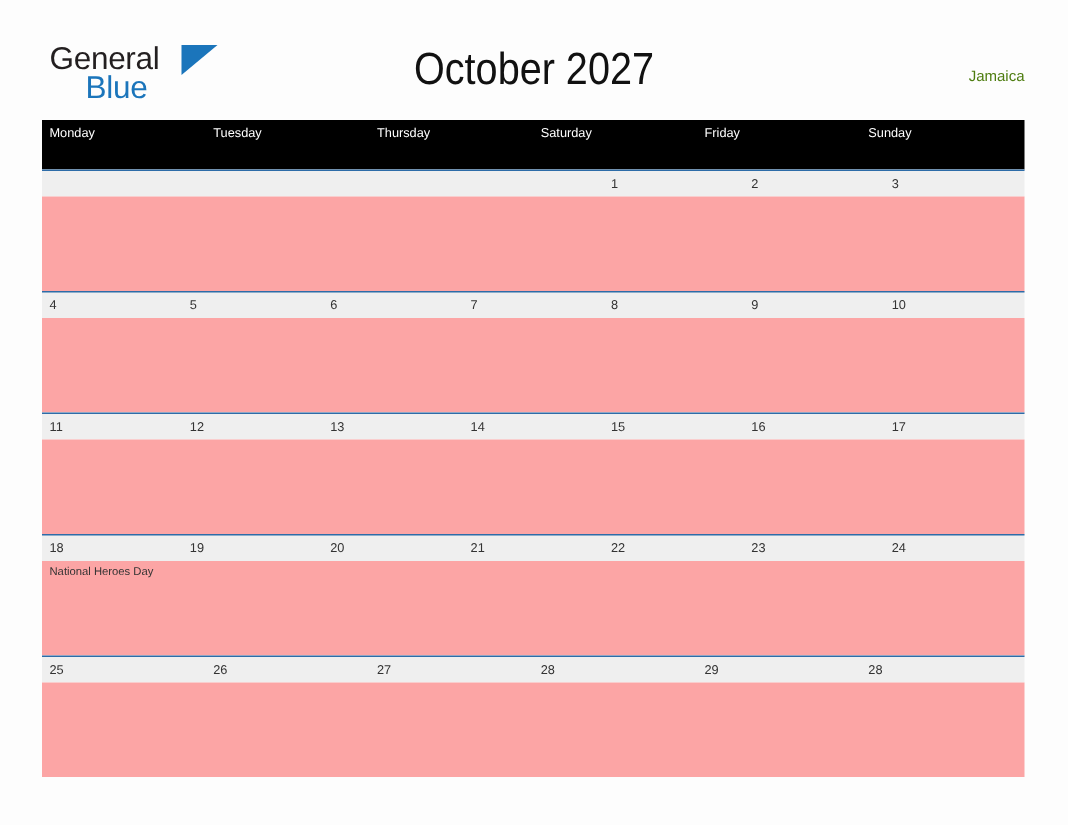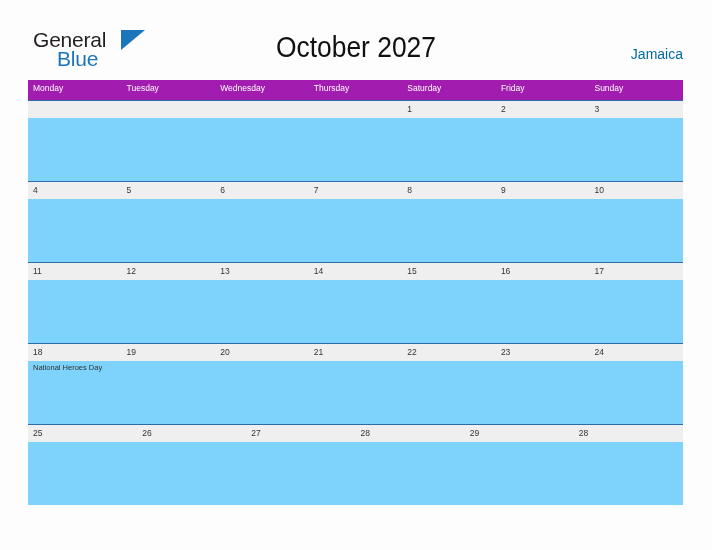--- a/index.html
+++ b/index.html
@@ -81,37 +81,37 @@
     letter-spacing: 0px;
     color: #111111;
     font-family: "Liberation Sans", sans-serif;
     transform: scaleX(0.88);
   }
 
   .country {
     position: absolute;
     right: 29px;
     top: 46px;
-    font-size: 14px;
-    color: #0369a1;
+    font-size: 10px;
+    color: #4d7c0f;
     font-family: "Liberation Sans", sans-serif;
   }
 
   
   .calendar {
     position: absolute;
     left: 28px;
     top: 80px;
     width: 655px;
   }
 
   .weekday-row {
     display: flex;
-    background: #a21caf;
-    height: 20px;
+    background: #000000;
+    height: 33px;
   }
   .weekday {
     flex: 1 1 0;
     box-sizing: border-box;
     padding-left: 5px;
     font-size: 8.5px;
     line-height: 17px;
     color: #ffffff;
     white-space: nowrap;
     overflow: hidden;
@@ -140,21 +140,21 @@
     line-height: 17px;
     color: #333333;
     white-space: nowrap;
     overflow: hidden;
     font-family: "Liberation Sans", sans-serif;
   }
 
   .event-strip {
     display: flex;
     height: 63px;
-    background: #7dd3fc;
+    background: #fca5a5;
   }
   .event-cell {
     flex: 1 1 0;
     box-sizing: border-box;
     padding: 2px 8px 0 5px;
     font-size: 7.5px;
     line-height: 10.5px;
     color: #333333;
     overflow: hidden;
     font-family: "Liberation Sans", sans-serif;
@@ -177,21 +177,20 @@
 
     <div class="country">Jamaica</div>
 
   </div>
 
   <div class="calendar">
 
     <div class="weekday-row">
       <div class="weekday">Monday</div>
       <div class="weekday">Tuesday</div>
-      <div class="weekday">Wednesday</div>
       <div class="weekday">Thursday</div>
       <div class="weekday">Saturday</div>
       <div class="weekday">Friday</div>
       <div class="weekday">Sunday</div>
     </div>
 
     <div class="week-row">
       <div class="date-strip">
         <div class="day-cell"></div>
         <div class="day-cell"></div>

